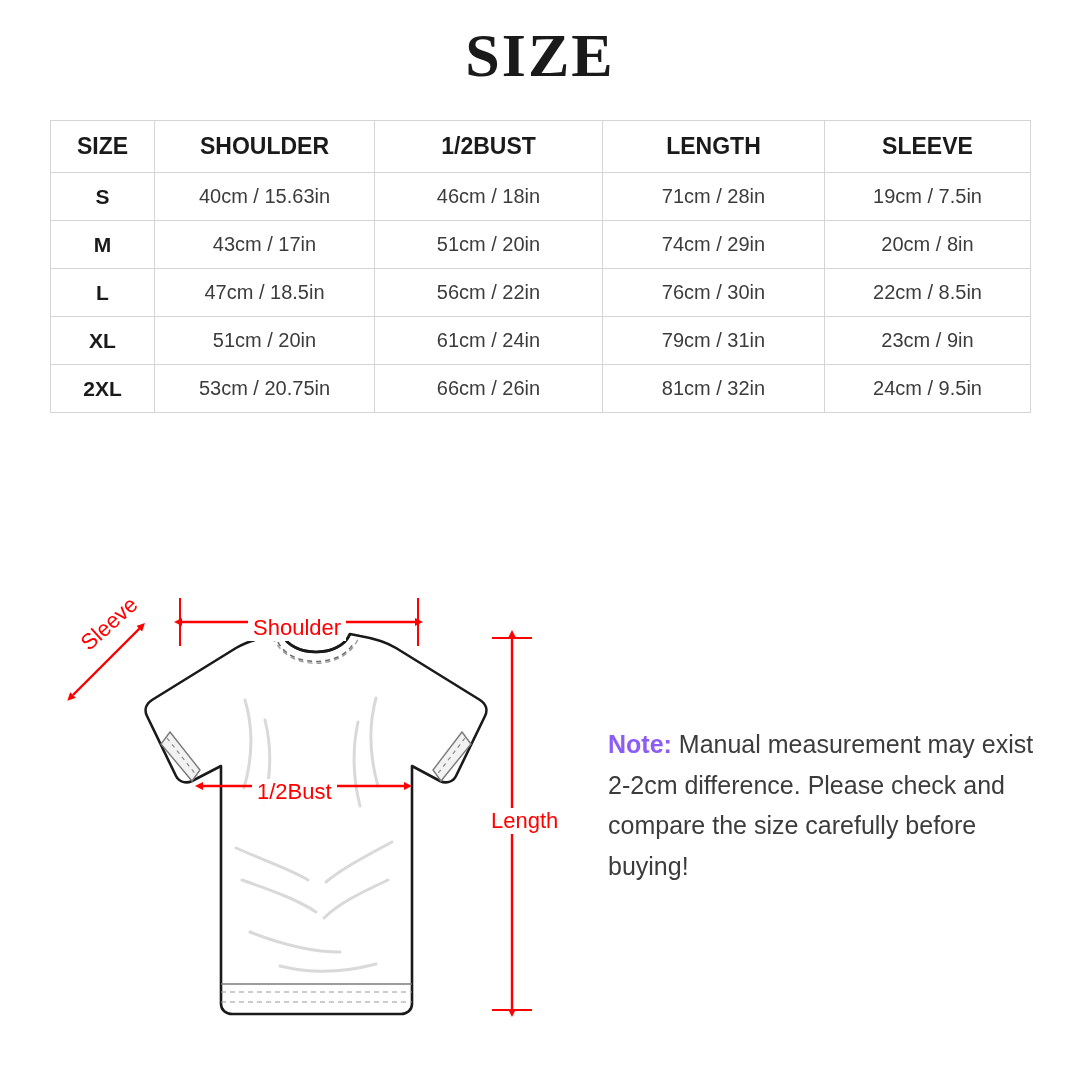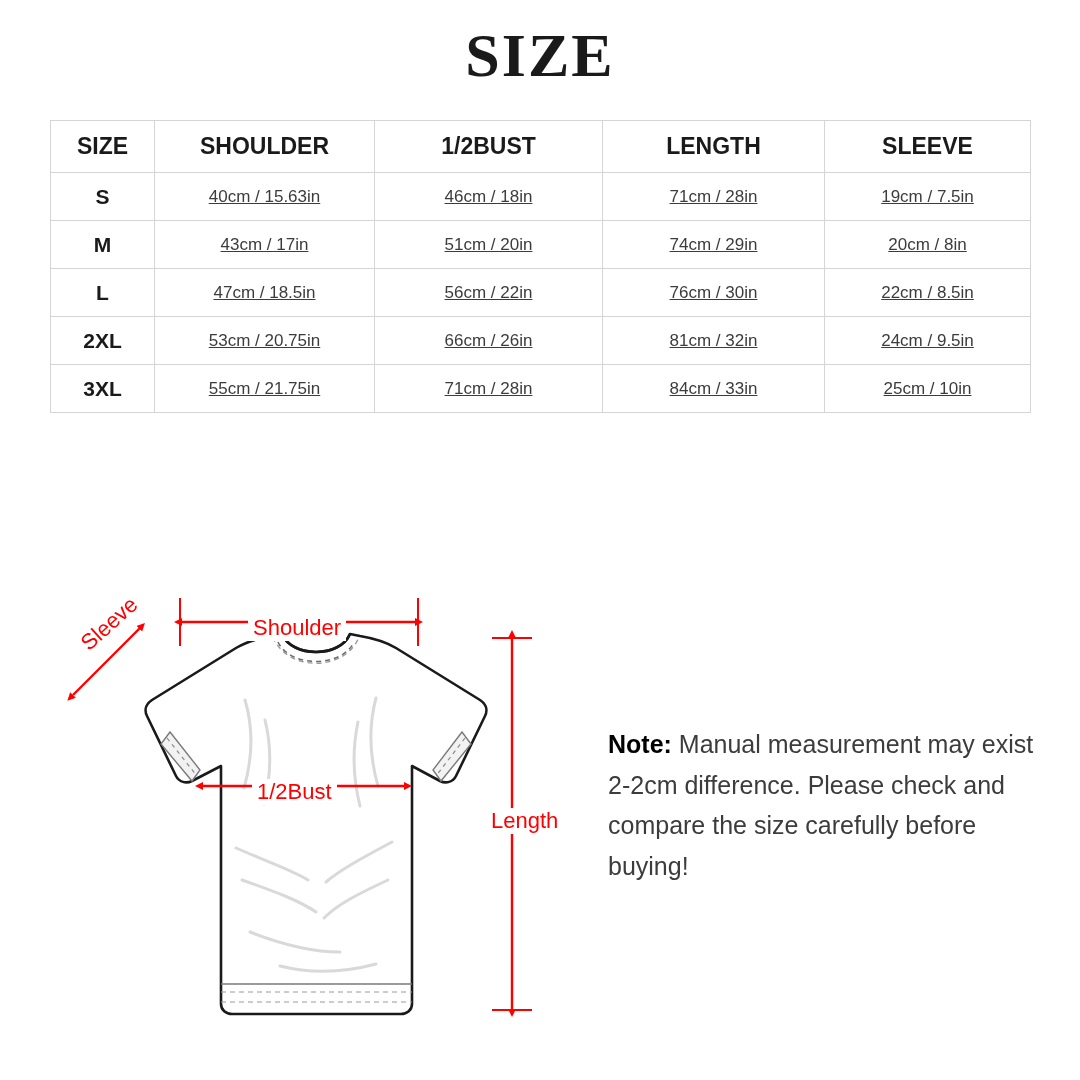--- a/index.html
+++ b/index.html
@@ -46,23 +46,22 @@
     font-weight: 700;
     color: #1a1a1a;
     height: 52px;
   }
   .size-table tbody td.sizecol {
     font-size: 21px;
     font-weight: 700;
     color: #1a1a1a;
   }
   .size-table tbody td.val {
-    font-size: 17px;
+    font-size: 20px;
     color: #3c3c3c;
-    text-decoration: underline;
   }
   col.c0 { width: 104px; }
   col.c1 { width: 220px; }
   col.c2 { width: 228px; }
   col.c3 { width: 222px; }
   col.c4 { width: 206px; }
 
   
   .diagram {
     position: absolute;
@@ -94,21 +93,21 @@
 
   
   .note {
     position: absolute;
     left: 608px; top: 724px;
     width: 430px;
     font-size: 25px;
     line-height: 1.62;
     color: #3c3c3c;
   }
-  .note b { color: #000000; font-weight: 700; text-align: right; }
+  .note b { color: #8b5cf6; font-weight: 700; text-align: right; }
 </style>
 </head>
 <body>
 
 <div class="page">
 
   <div class="title">SIZE</div>
 
   <table class="size-table">
     <colgroup>
@@ -143,32 +142,32 @@
         <td class="val">20cm / 8in</td>
       </tr>
       <tr>
         <td class="sizecol">L</td>
         <td class="val">47cm / 18.5in</td>
         <td class="val">56cm / 22in</td>
         <td class="val">76cm / 30in</td>
         <td class="val">22cm / 8.5in</td>
       </tr>
       <tr>
+        <td class="sizecol">XL</td>
+        <td class="val">51cm / 20in</td>
+        <td class="val">61cm / 24in</td>
+        <td class="val">79cm / 31in</td>
+        <td class="val">23cm / 9in</td>
+      </tr>
+      <tr>
         <td class="sizecol">2XL</td>
         <td class="val">53cm / 20.75in</td>
         <td class="val">66cm / 26in</td>
         <td class="val">81cm / 32in</td>
         <td class="val">24cm / 9.5in</td>
-      </tr>
-      <tr>
-        <td class="sizecol">3XL</td>
-        <td class="val">55cm / 21.75in</td>
-        <td class="val">71cm / 28in</td>
-        <td class="val">84cm / 33in</td>
-        <td class="val">25cm / 10in</td>
       </tr>
     </tbody>
   </table>
 
   <div class="diagram">
 
     <svg class="shirt-svg" width="560" height="470" viewBox="0 0 560 470">
       <defs>
         <marker id="arrL" markerWidth="10" markerHeight="10" refX="8" refY="4" orient="auto" markerUnits="userSpaceOnUse">
           <path d="M8,0 L0,4 L8,8 z" fill="#ff0000"></path>

